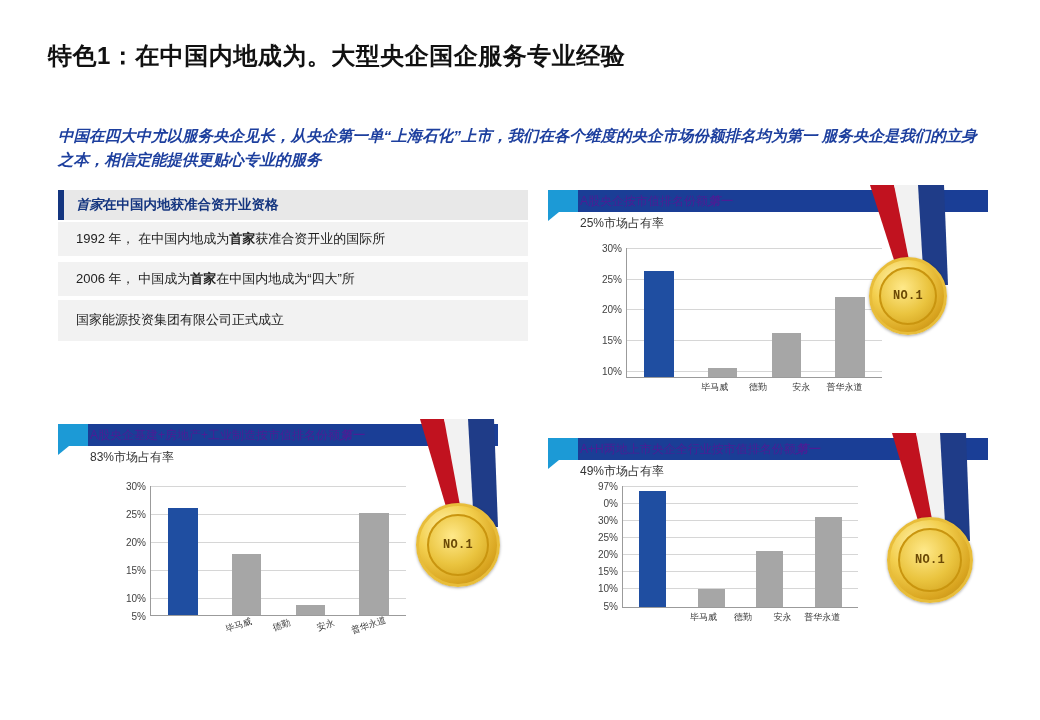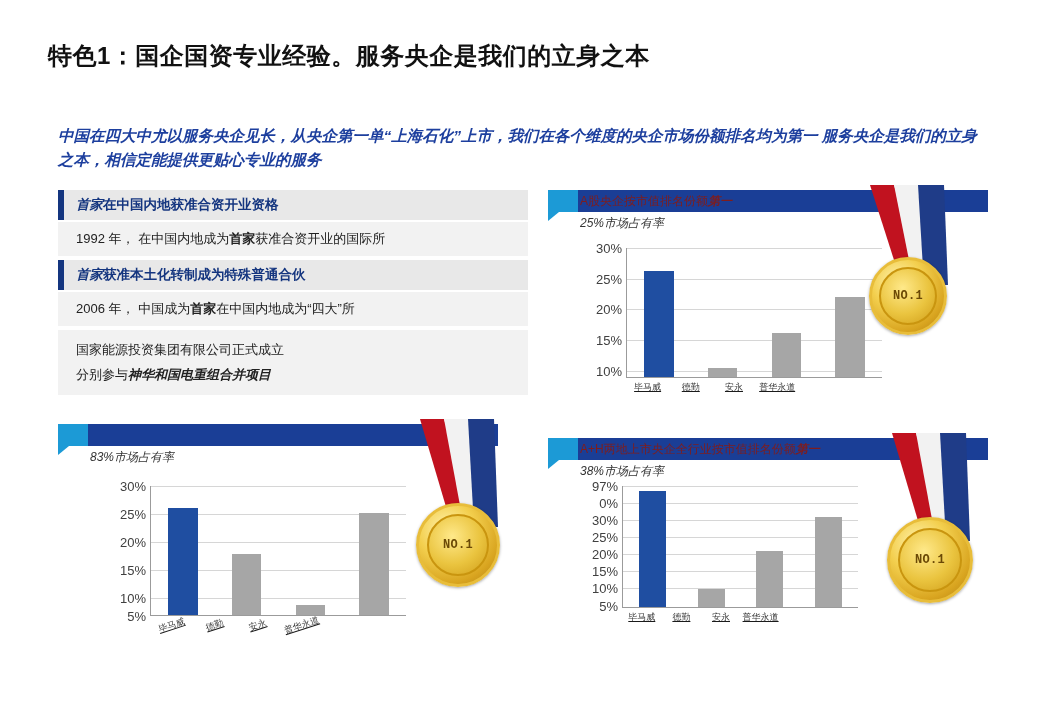--- a/index.html
+++ b/index.html
@@ -111,21 +111,21 @@
     background: #1a3e96;
     width: 100%;
   }
   .card-header .hdr-text {
     position: absolute;
     left: 32px;
     top: 0;
     height: 36px;
     line-height: 22px;
     font-size: 12px;
-    color: #7f1d1d;
+    color: #4c1d95;
     white-space: nowrap;
   }
   .card-header .hdr-text .em { font-style: italic; font-weight: bold; }
   .card-tab {
     position: absolute;
     left: 0;
     top: 0;
     width: 30px;
     height: 22px;
     background: #1c9ad6;
@@ -137,37 +137,36 @@
     top: 22px;
     width: 0; height: 0;
     border-left: 11px solid #1c9ad6;
     border-bottom: 9px solid transparent;
   }
   .card-sub {
     font-size: 12px;
     color: #333;
     padding-left: 32px;
     padding-top: 3px;
-    font-style: italic;
   }
 
   
   .plot {
     position: relative;
   }
   .plot .axis-labels {
     position: absolute;
     left: 0; top: 0;
     width: 34px;
     height: 100%;
   }
   .plot .ylab {
     position: absolute;
     right: 4px;
-    font-size: 13px;
+    font-size: 10px;
     color: #404040;
     transform: translateY(-50%);
     white-space: nowrap;
   }
   .plot .grid-area {
     position: absolute;
     left: 34px;
     top: 0;
     right: 0;
     bottom: 18px;
@@ -199,22 +198,21 @@
     background: #a6a6a6;
   }
   .bar.hl { background: #1f4ea1; }
   .xlabels {
     position: absolute;
     left: 34px;
     right: 16px;
     bottom: 0;
     height: 18px;
     display: flex;
-    justify-content: flex-start;
-    text-decoration: underline;
+    justify-content: flex-end;
   }
   .xlab {
     width: 18%;
     text-align: center;
     font-size: 9px;
     color: #3a3a3a;
     line-height: 18px;
     white-space: nowrap;
   }
 
@@ -251,51 +249,47 @@
     color: #6b4906;
     letter-spacing: 0.3px;
     font-family: Liberation Mono, monospace;
   }
 </style>
 </head>
 <body>
 
 <div class="slide">
 
-  <div class="slide-title">特色1：国企国资专业经验。服务央企是我们的立身之本</div>
+  <div class="slide-title">特色1：在中国内地成为。大型央企国企服务专业经验</div>
 
   <div class="intro">中国在四大中尤以服务央企见长，从央企第一单“上海石化”上市，我们在各个维度的央企市场份额排名均为第一 服务央企是我们的立身之本，相信定能提供更贴心专业的服务</div>
 
   <div class="left-panel">
 
     <div>
       <div class="lp-head">
         <span class="em">首家</span><span>在中国内地获准合资开业资格</span>
       </div>
       <div class="lp-body">
         <span>1992 年，  在中国内地成为</span><span class="b">首家</span><span>获准合资开业的国际所</span>
       </div>
     </div>
 
     <div class="lp-gap"></div>
 
     <div>
-      <div class="lp-head">
-        <span class="em">首家</span><span>获准本土化转制成为特殊普通合伙</span>
-      </div>
       <div class="lp-body">
         <span>2006 年，  中国成为</span><span class="b">首家</span><span>在中国内地成为“四大”所</span>
       </div>
     </div>
 
     <div class="lp-gap"></div>
 
     <div class="lp-plain">
       <div>国家能源投资集团有限公司正式成立</div>
-      <div><span>分别参与</span><span class="bi">神华和国电重组合并项目</span></div>
     </div>
   </div>
 
   <div class="card" style="left:548px; top:190px; width:440px;">
     <div class="card-header">
       <div class="blue-bar"></div>
       <div class="card-tab"></div>
       <div class="hdr-text">
         <span>A股央企按市值排名份额</span><span class="em">第一</span>
       </div>
@@ -349,20 +343,23 @@
       <div class="medal-disc" style="top:72px; width:72px; height:72px;">
         <div class="medal-inner" style="width:54px;height:54px;font-size:12px;">NO.1</div>
       </div>
     </div>
   </div>
 
   <div class="card" style="left:58px; top:424px; width:440px;">
     <div class="card-header">
       <div class="blue-bar"></div>
       <div class="card-tab"></div>
+      <div class="hdr-text">
+        <span>A股央企基建+房地产+工业制造按市值排名份额</span><span class="em">第一</span>
+      </div>
     </div>
     <div class="card-sub">83%市场占有率</div>
 
     <div class="plot" style="position:absolute; left:58px; top:62px; width:290px; height:148px;">
       <div class="axis-labels">
         <div class="ylab" style="top:0%">30%</div>
         <div class="ylab" style="top:19%">25%</div>
         <div class="ylab" style="top:38%">20%</div>
         <div class="ylab" style="top:57%">15%</div>
         <div class="ylab" style="top:76%">10%</div>
@@ -410,21 +407,21 @@
   </div>
 
   <div class="card" style="left:548px; top:438px; width:440px;">
     <div class="card-header">
       <div class="blue-bar"></div>
       <div class="card-tab"></div>
       <div class="hdr-text">
         <span>A+H两地上市央企全行业按市值排名份额</span><span class="em">第一</span>
       </div>
     </div>
-    <div class="card-sub">38%市场占有率</div>
+    <div class="card-sub">49%市场占有率</div>
 
     <div class="plot" style="position:absolute; left:40px; top:48px; width:270px; height:140px;">
       <div class="axis-labels">
         <div class="ylab" style="top:0%">97%</div>
         <div class="ylab" style="top:12.2%">0%</div>
         <div class="ylab" style="top:24.4%">30%</div>
         <div class="ylab" style="top:36.6%">25%</div>
         <div class="ylab" style="top:48.8%">20%</div>
         <div class="ylab" style="top:61%">15%</div>
         <div class="ylab" style="top:73.2%">10%</div>

